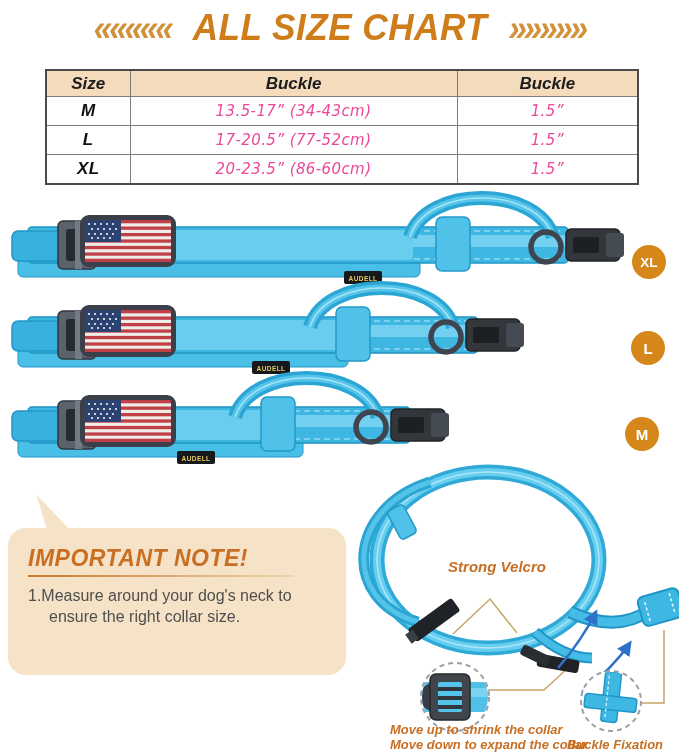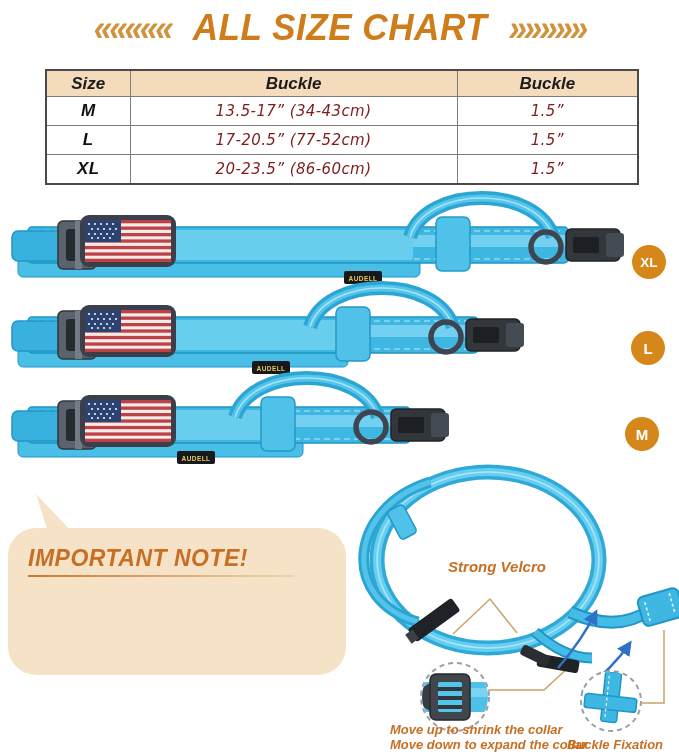--- a/index.html
+++ b/index.html
@@ -13,35 +13,35 @@
         letter-spacing:-3px;line-height:1;transform:scaleY(1.12);}
   .title{margin:0;font-size:37px;font-style:italic;font-weight:800;color:#CE7D1A;
          letter-spacing:.5px;transform:scaleX(.95);white-space:nowrap;}
 
   
   .size-table{position:absolute;left:45px;top:69px;width:592px;
               border-collapse:collapse;table-layout:fixed;border:2px solid #4a4a4a;}
   .size-table th,.size-table td{border:1px solid #7c7c7c;text-align:center;padding:0;}
   .size-table thead th{background:#F3DBBC;height:25px;font-size:17px;
                        font-style:italic;font-weight:700;color:#1c1c1c;margin-left:44px;}
-  .size-table td{height:28px;font-style:italic;font-size:15px;color:#7f1d1d;
+  .size-table td{height:28px;font-style:italic;font-size:15px;color:#ec4899;
                  font-family:"DejaVu Sans",sans-serif;letter-spacing:.4px;}
   .size-table td.sz{font-weight:700;font-size:17px;color:#111;
                     font-family:"Liberation Sans",sans-serif;}
 
   
   .collars-svg{position:absolute;left:0;top:190px;}
   .badge-txt{font:700 15px "Liberation Sans",sans-serif;fill:#fff;}
   .badge-txt.xl{font-size:13.5px;}
   .tag-txt{font:700 6.5px "Liberation Sans",sans-serif;fill:#E5C95E;letter-spacing:.4px;}
 
   
   .note-tail{position:absolute;left:26px;top:490px;}
   .note{position:absolute;left:8px;top:528px;width:338px;height:147px;
-        background:#F6E2C6;border-radius:28px;box-sizing:border-box;
+        background:#F6E2C6;border-radius:18px;box-sizing:border-box;
         padding:17px 12px 0 20px;}
   .note-title{margin:0;font-size:23px;font-weight:800;font-style:italic;
               color:#C76F24;letter-spacing:.5px;}
   .note-underline{height:2px;width:266px;margin:3px 0 9px 0;border:0;
                   background:linear-gradient(to right,#C8792E,#EDD5AF);}
   .note-item{font-size:16px;color:#4f4f4f;line-height:1.3;margin:0 0 6px 0;
              padding-left:21px;text-indent:-21px;}
 
   
   .diagram-svg{position:absolute;left:330px;top:460px;}
@@ -210,20 +210,21 @@
     </g>
   </svg>
 
   <svg class="note-tail" width="50" height="44">
     <polygon points="10,4 22,42 46,42" fill="#F6E2C6"></polygon>
   </svg>
 
   <div class="note">
     <p class="note-title">IMPORTANT NOTE!</p>
     <div class="note-underline"></div>
+    <p class="note-item">1.Measure around your dog's neck to ensure the right collar size.</p>
   </div>
 
   <svg class="diagram-svg" width="349" height="292" viewBox="0 0 349 292">
     <defs>
       <marker id="ah" viewBox="0 0 10 10" refX="8" refY="5" markerWidth="6" markerHeight="6" orient="auto">
         <path d="M0,0 L10,5 L0,10 z" fill="#2E72C8"></path>
       </marker>
       <clipPath id="clipL">
           <circle cx="125" cy="237" r="33"></circle>
         </clipPath>

